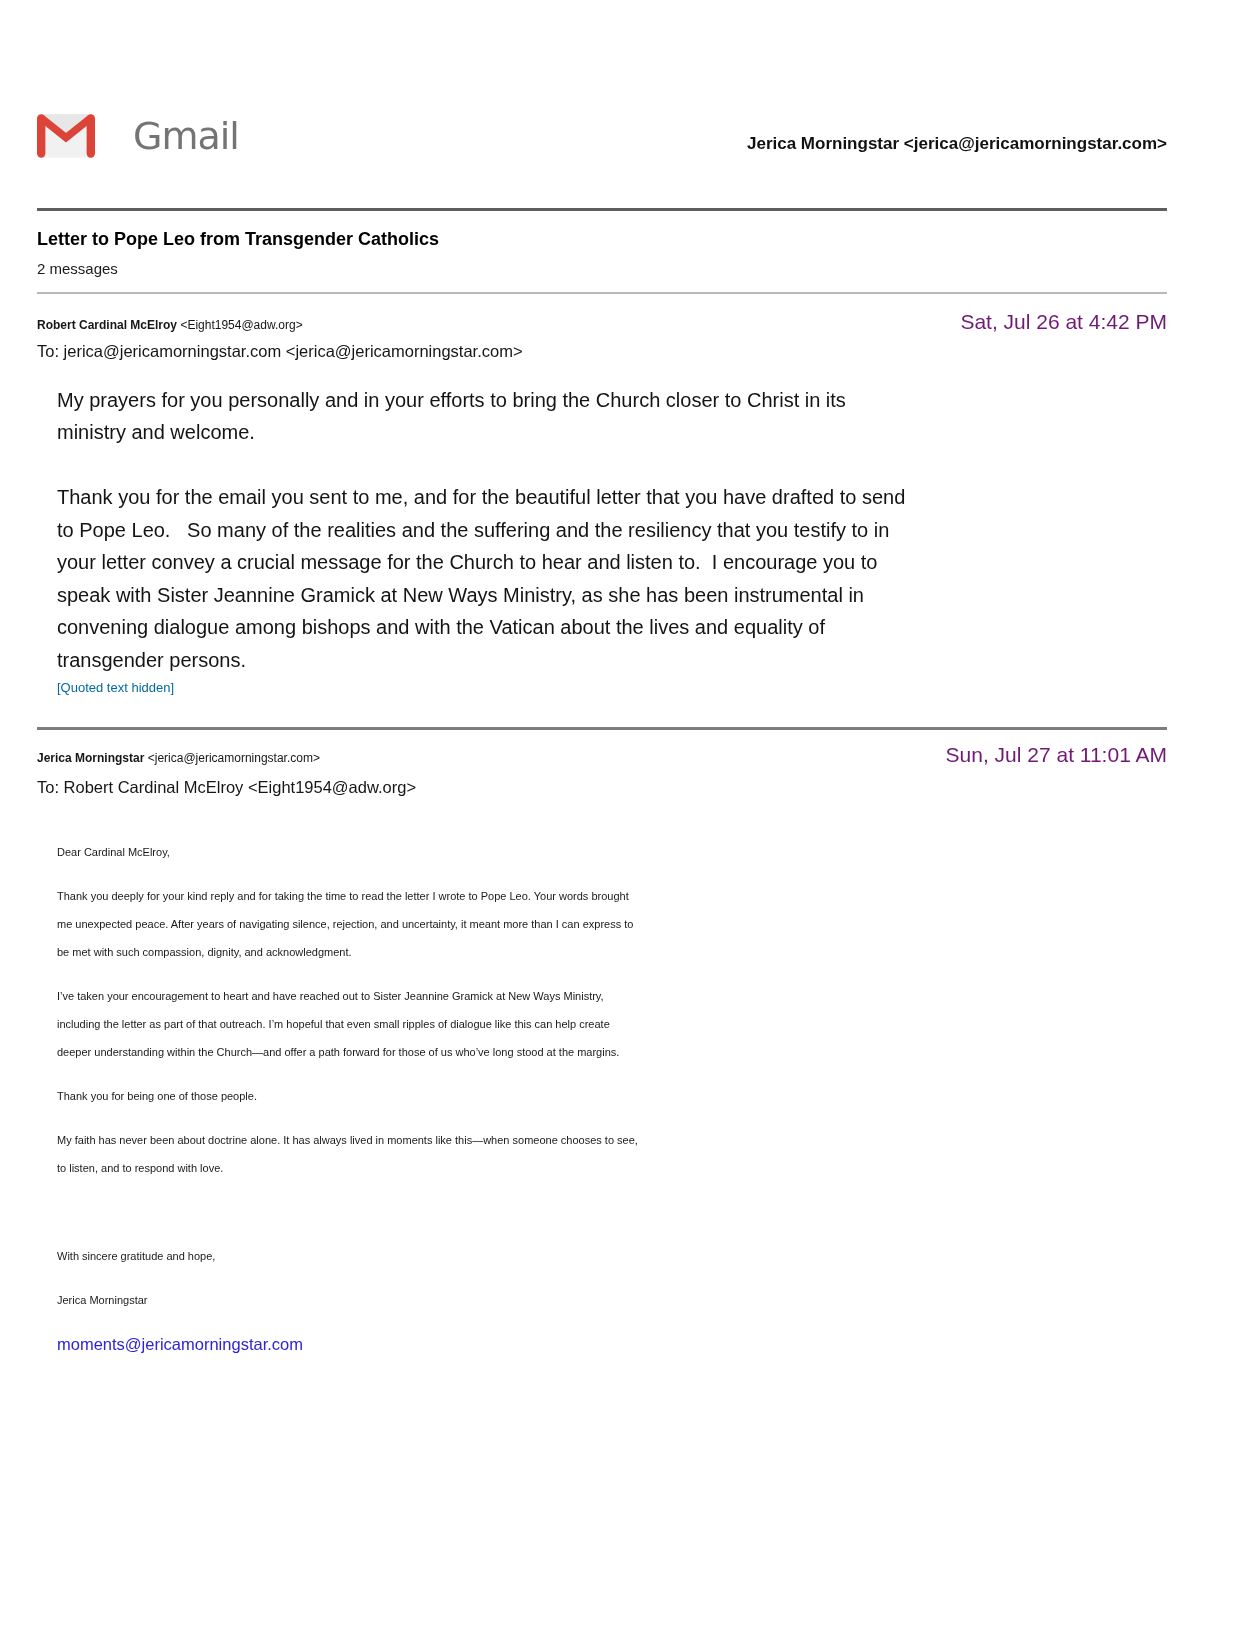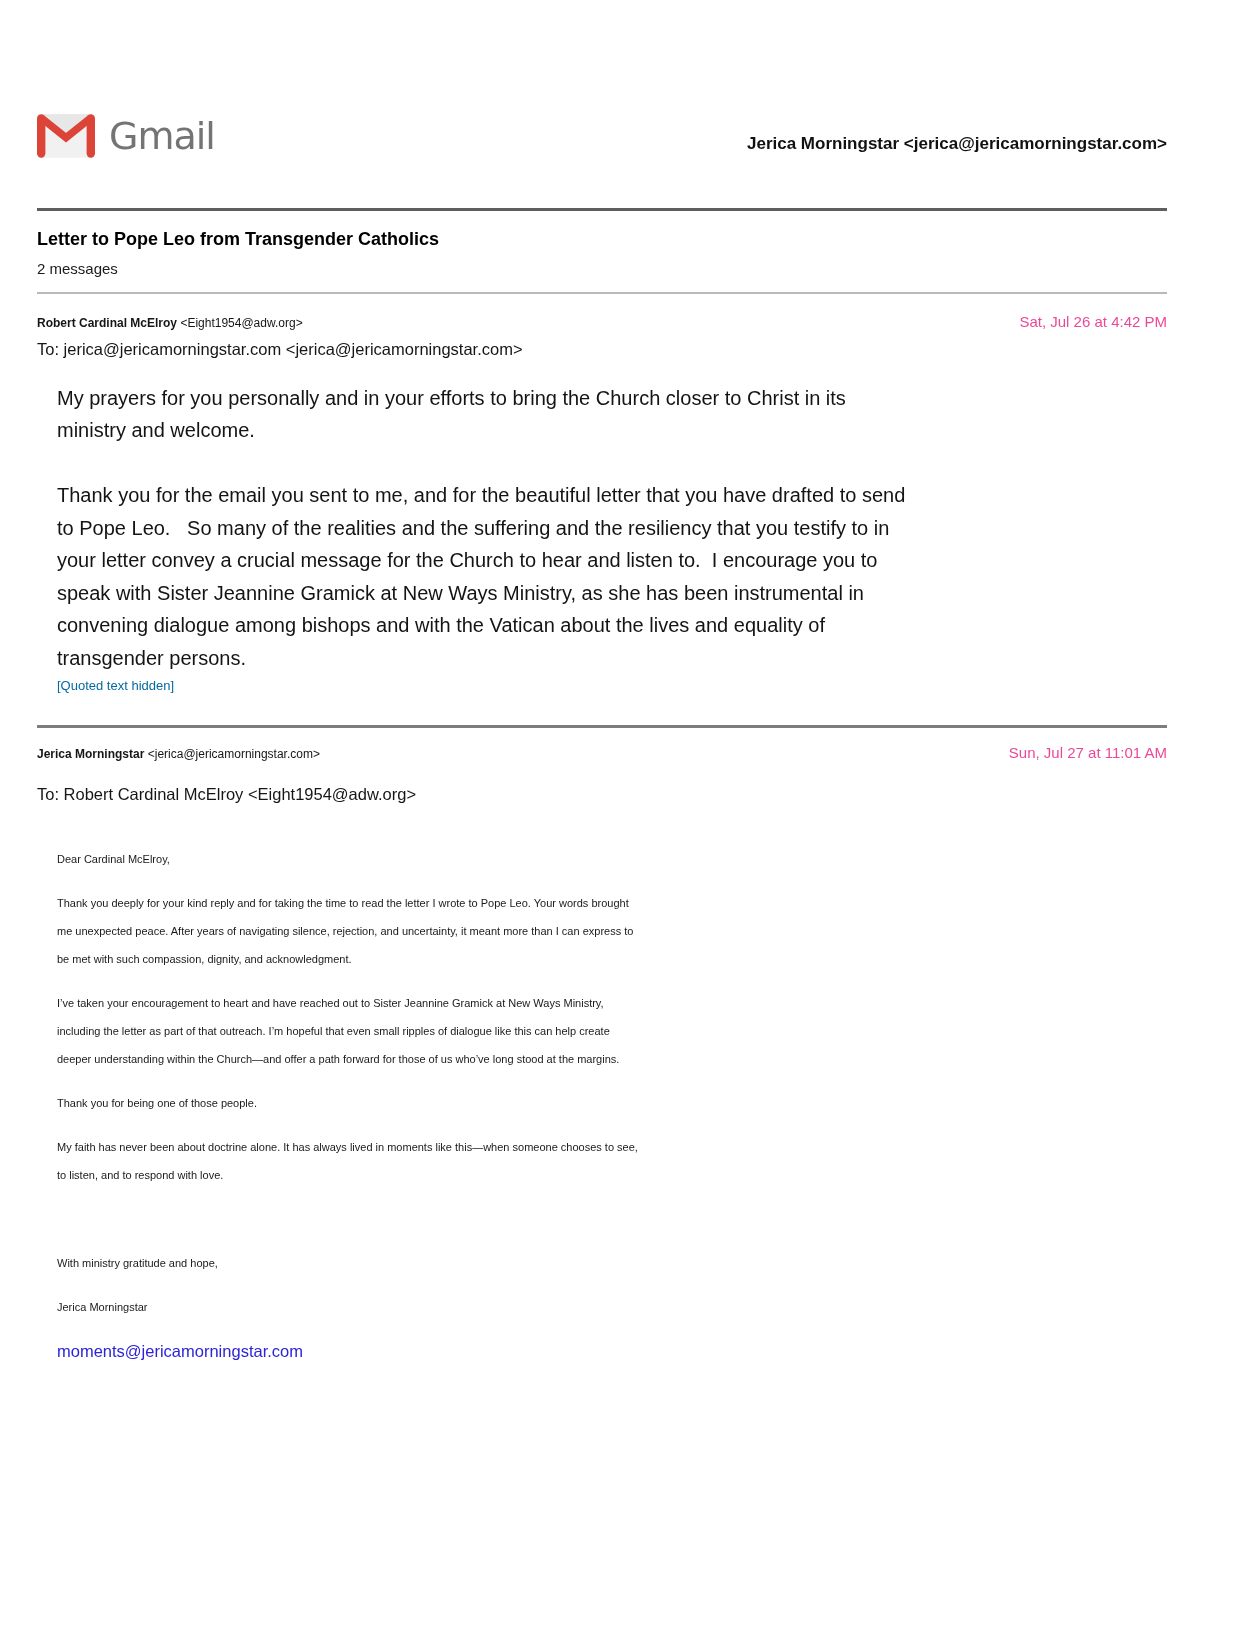--- a/index.html
+++ b/index.html
@@ -18,21 +18,21 @@
     padding: 108px 78px 0 37px;
   }
 
   
   .print-header {
     display: flex;
     justify-content: space-between;
     align-items: center;
     height: 56px;
   }
-  .logo { display: flex; align-items: center; }
+  .logo { display: flex; align-items: center; gap: 24px; }
   .logo svg { display: block; }
   .logo-text {
     font-family: "DejaVu Sans", sans-serif;
     font-size: 38px;
     color: #747474;
     letter-spacing: -1px;
     margin-left: 14px;
     line-height: 1;
   }
   .account {
@@ -66,28 +66,28 @@
   .msg-header-row {
     display: flex;
     justify-content: space-between;
     align-items: baseline;
     line-height: 22px;
   }
   .msg1 .msg-header-row { margin-top: 17px; }
   .msg2 .msg-header-row { margin-top: 14px; }
   .from { font-size: 12px; color: #161616; }
   .from .sender-name { font-weight: bold; }
-  .msg-date { font-size: 15px; color: #ec4899; white-space: nowrap; }
+  .msg-date { font-size: 21px; color: #701a75; white-space: nowrap; }
   .to-line {
     font-size: 16.5px;
     color: #161616;
     line-height: 22px;
   }
   .msg1 .to-line { margin-top: 4px; }
-  .msg2 .to-line { margin-top: 18px; }
+  .msg2 .to-line { margin-top: 7px; }
 
   
   .msg-body { padding-left: 20px; }
 
   .msg1 .msg-body { margin-top: 22px; }
   .msg1 .msg-body p {
     font-size: 20px;
     line-height: 32.5px;
     color: #141414;
     white-space: pre-wrap;
@@ -189,19 +189,19 @@
       <p>Thank you deeply for your kind reply and for taking the time to read the letter I wrote to Pope Leo. Your words brought
 me unexpected peace. After years of navigating silence, rejection, and uncertainty, it meant more than I can express to
 be met with such compassion, dignity, and acknowledgment.</p>
       <p>I’ve taken your encouragement to heart and have reached out to Sister Jeannine Gramick at New Ways Ministry,
 including the letter as part of that outreach. I’m hopeful that even small ripples of dialogue like this can help create
 deeper understanding within the Church—and offer a path forward for those of us who’ve long stood at the margins.</p>
       <p>Thank you for being one of those people.</p>
       <p>My faith has never been about doctrine alone. It has always lived in moments like this—when someone chooses to see,
 to listen, and to respond with love.</p>
       <div class="blank-line"></div>
-      <p>With ministry gratitude and hope,</p>
+      <p>With sincere gratitude and hope,</p>
       <p>Jerica Morningstar</p>
       <a class="sig-link">moments@jericamorningstar.com</a>
     </div>
   </article>
 
 </div>
 
 </body></html>

